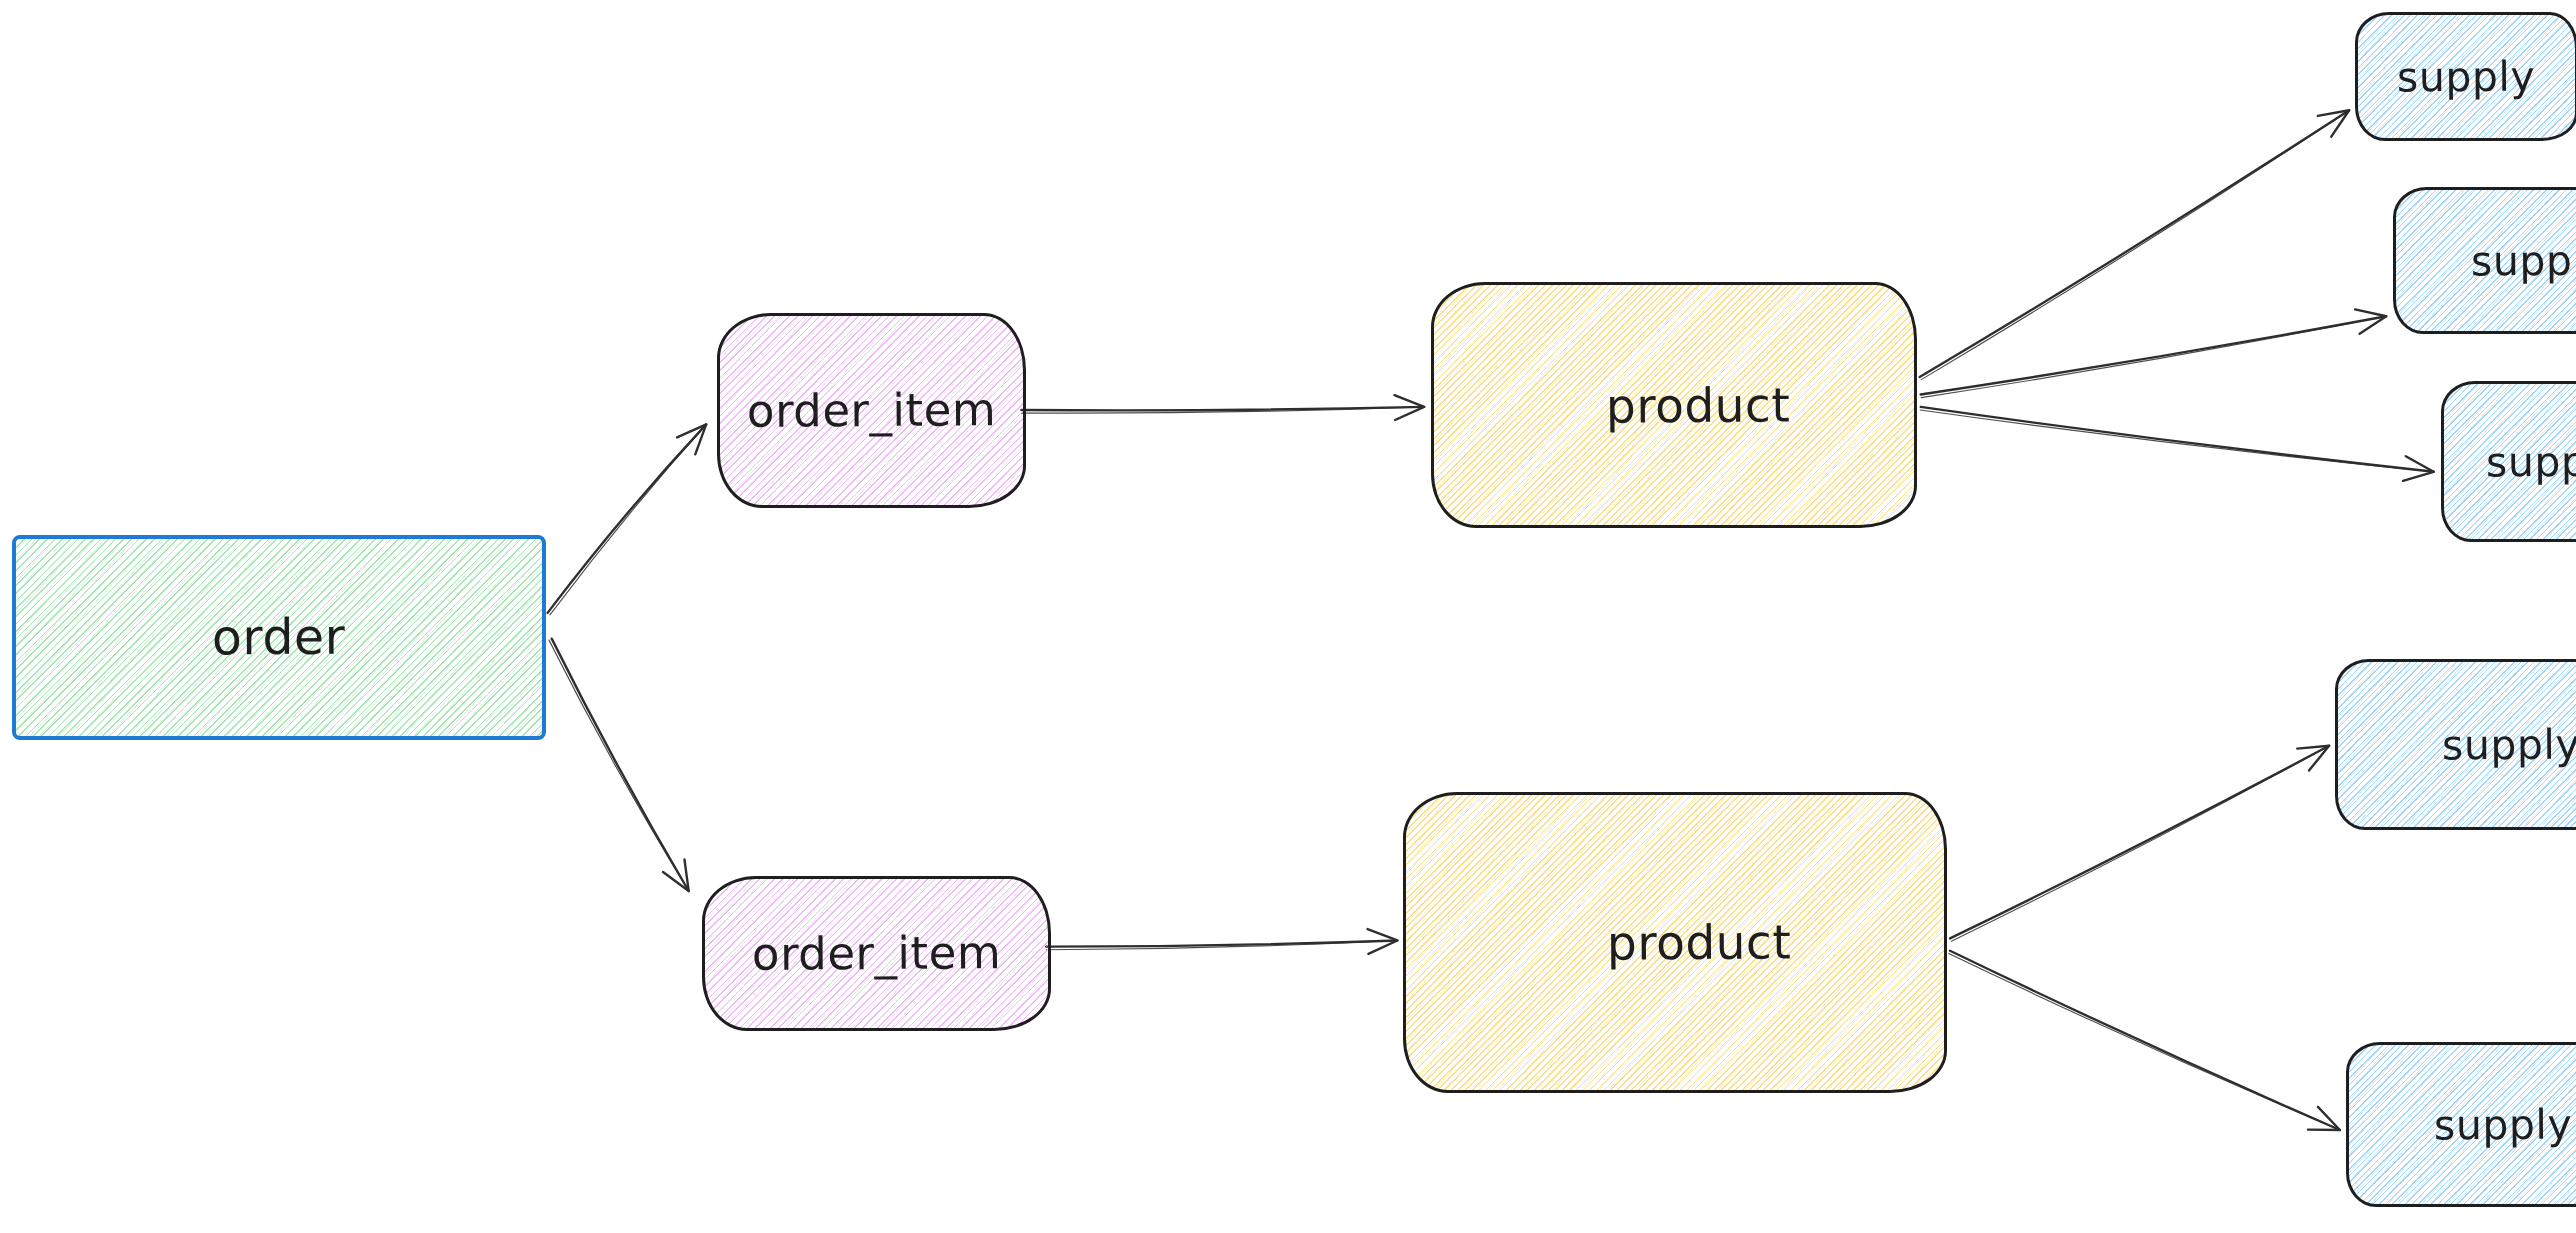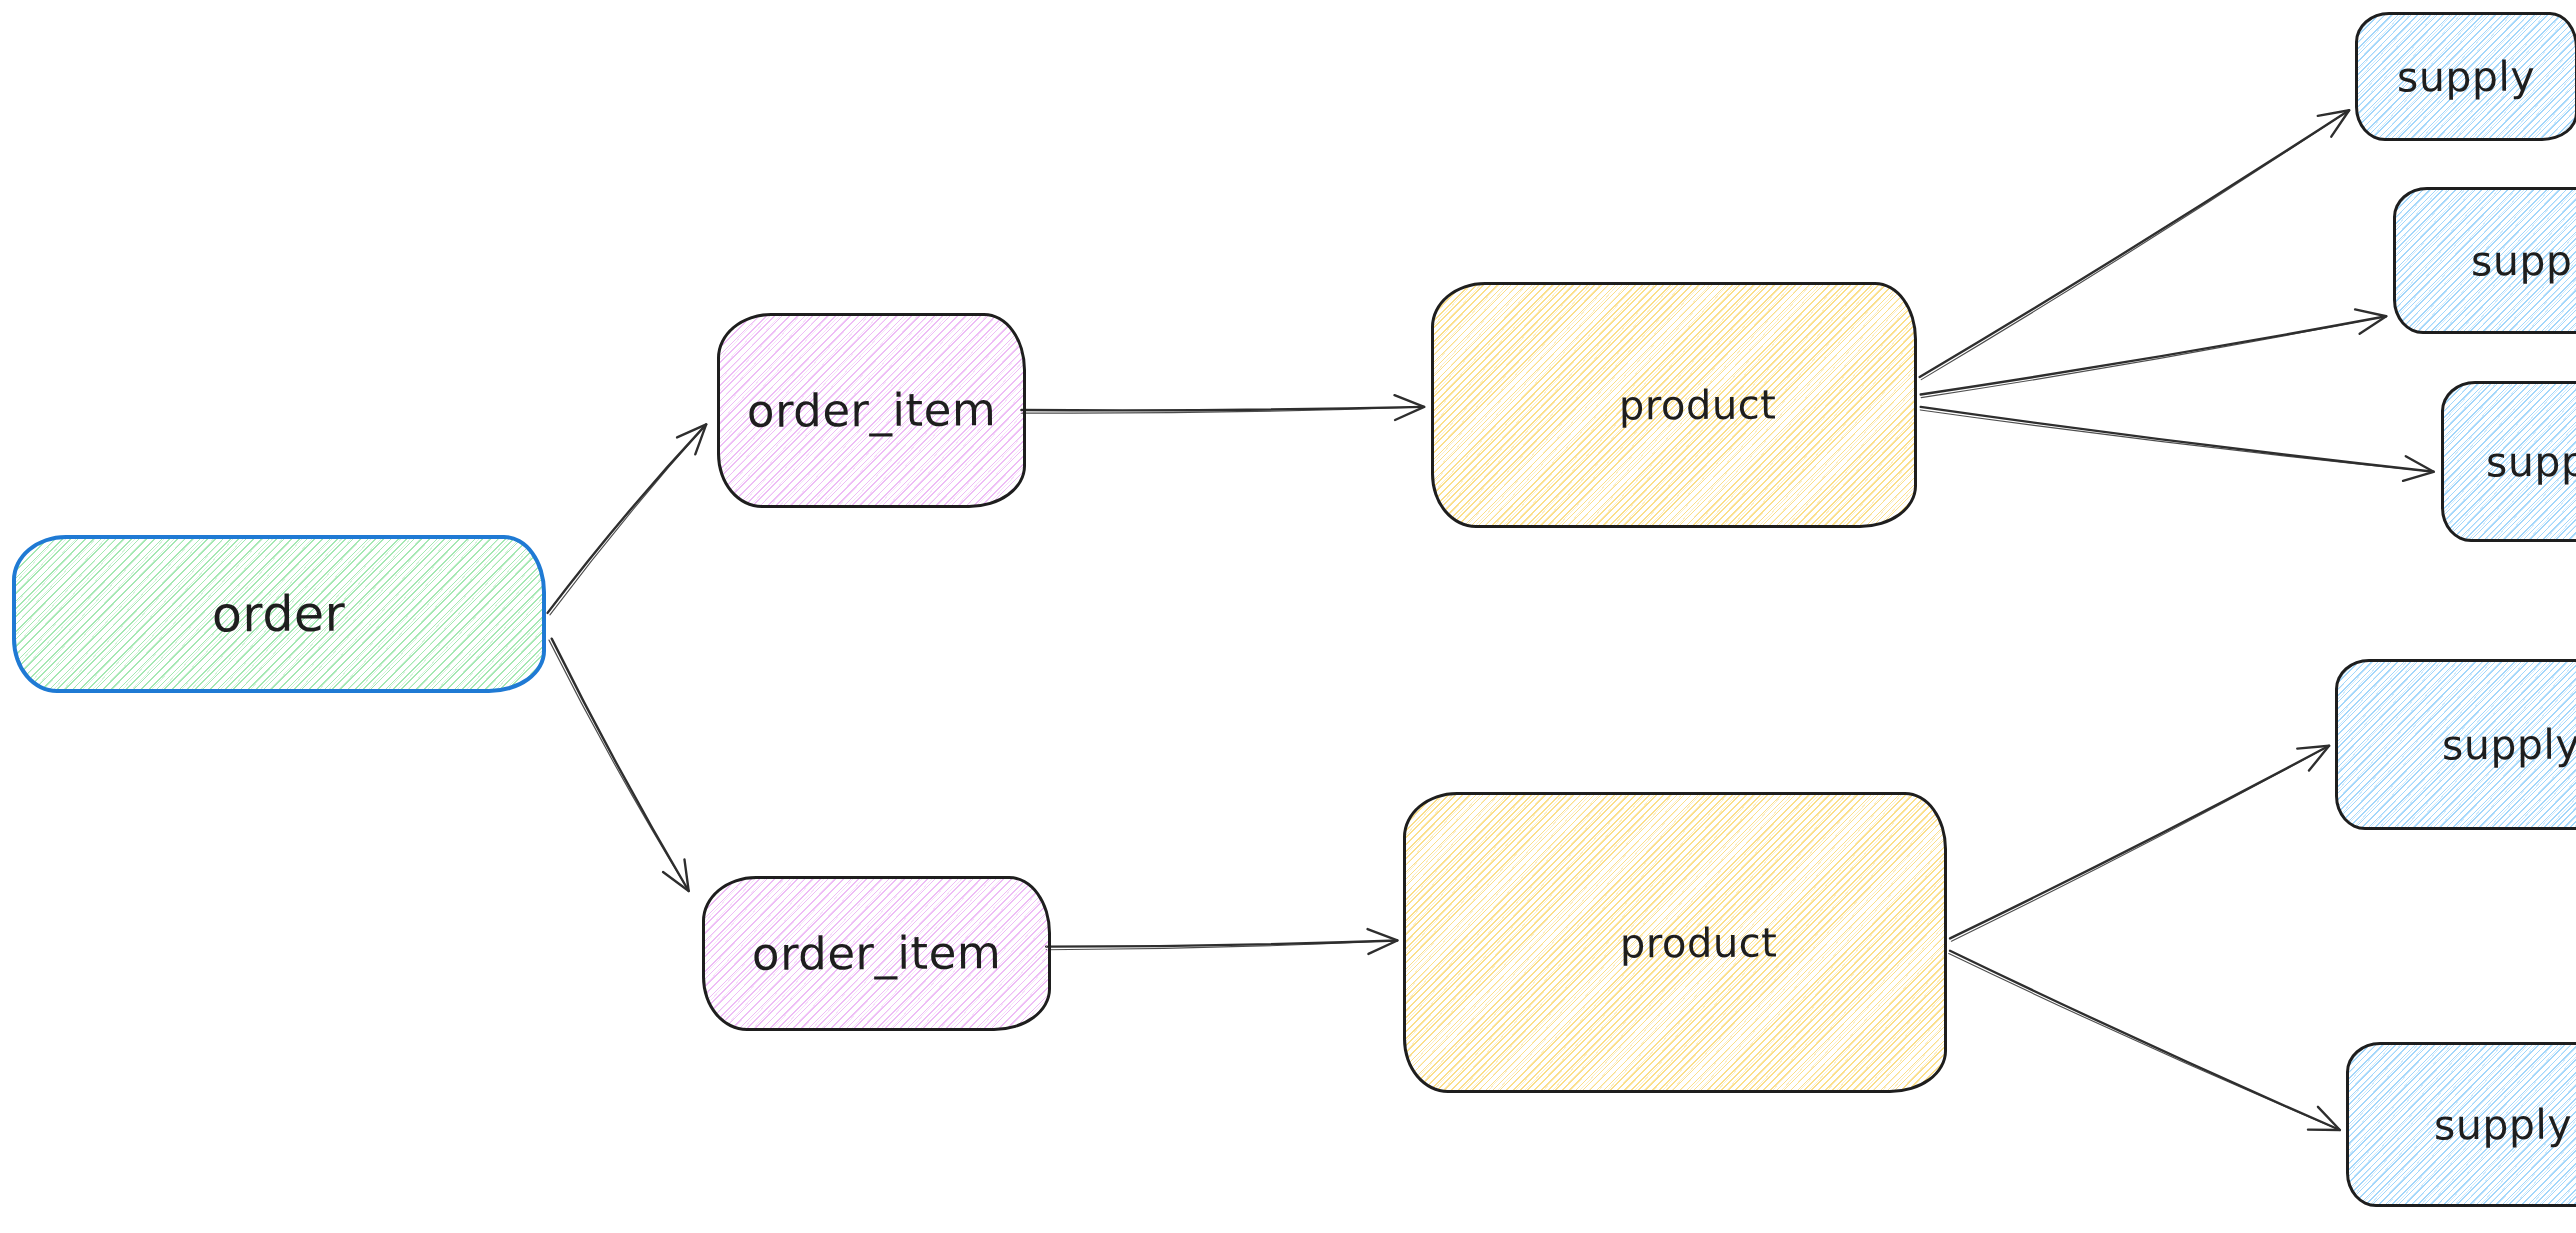--- a/index.html
+++ b/index.html
@@ -62,21 +62,21 @@
       repeating-linear-gradient(133deg, rgba(251,223,139,0.5) 0 0.8px, transparent 0.8px 6.7px);
   }
   .hatch-blue {
     background-image:
       repeating-linear-gradient(135deg, #a3d7fb 0 1.2px, transparent 1.2px 4.6px),
       repeating-linear-gradient(133deg, rgba(163,215,251,0.5) 0 0.8px, transparent 0.8px 6.2px);
   }
 
   .f-order   { font-size: 49px; }
   .f-item    { font-size: 45px; margin-left: 8px; }
-  .f-product { font-size: 40px; padding-left: 48px; }
+  .f-product { font-size: 47px; padding-left: 48px; }
   .f-supply  { font-size: 41px; }
 </style>
 </head>
 <body>
 
 <div id="canvas">
 
   <svg id="edge-layer" viewBox="0 0 5240 2394" xmlns="http://www.w3.org/2000/svg">
       <g fill="none" stroke="#2e2e2e" stroke-linecap="round" stroke-linejoin="round">
         <path d="M1062,1190 Q1206.8184640122615,999.2734615185152 1370,824" stroke-width="4.6"></path>
@@ -118,21 +118,21 @@
         <path d="M3787.718109711547,1827.349007346788 Q4158.889237708352,1646.589515918041 4521,1448" stroke-width="2.2" opacity="0.85"></path>
         <path d="M4481.953626710933,1496.1599494701857 L4521,1448 L4459.248296663982,1453.5432062112502" stroke-width="4.6"></path>
       </g>
       <g fill="none" stroke="#2e2e2e" stroke-linecap="round" stroke-linejoin="round">
         <path d="M3785,1846 Q4160.158498745794,2027.268725429409 4542,2194" stroke-width="4.6"></path>
         <path d="M3782.493874059345,1851.4515440720568 Q4158.070060461914,2031.8116788227896 4542,2194" stroke-width="2.2" opacity="0.85"></path>
         <path d="M4480.0042414955,2193.27479144265 L4542,2194 L4499.327371874635,2149.021707359279" stroke-width="4.6"></path>
       </g>
     </svg>
 
-  <div class="node r-big border-blue hatch-green f-order" style="left:12px; top:535px; width:534px; height:158px;">
+  <div class="node r-big border-blue hatch-green f-order" style="left:12px; top:535px; width:534px; height:205px;border-radius:8px;">
     <span class="node-label">order</span>
   </div>
 
   <div class="node r-big border-dark hatch-violet f-item" style="left:709px; top:313px; width:309px; height:195px;">
     <span class="node-label">order_item</span>
   </div>
 
   <div class="node r-big border-dark hatch-violet f-item" style="left:694px; top:876px; width:349px; height:155px;">
     <span class="node-label">order_item</span>
   </div>

